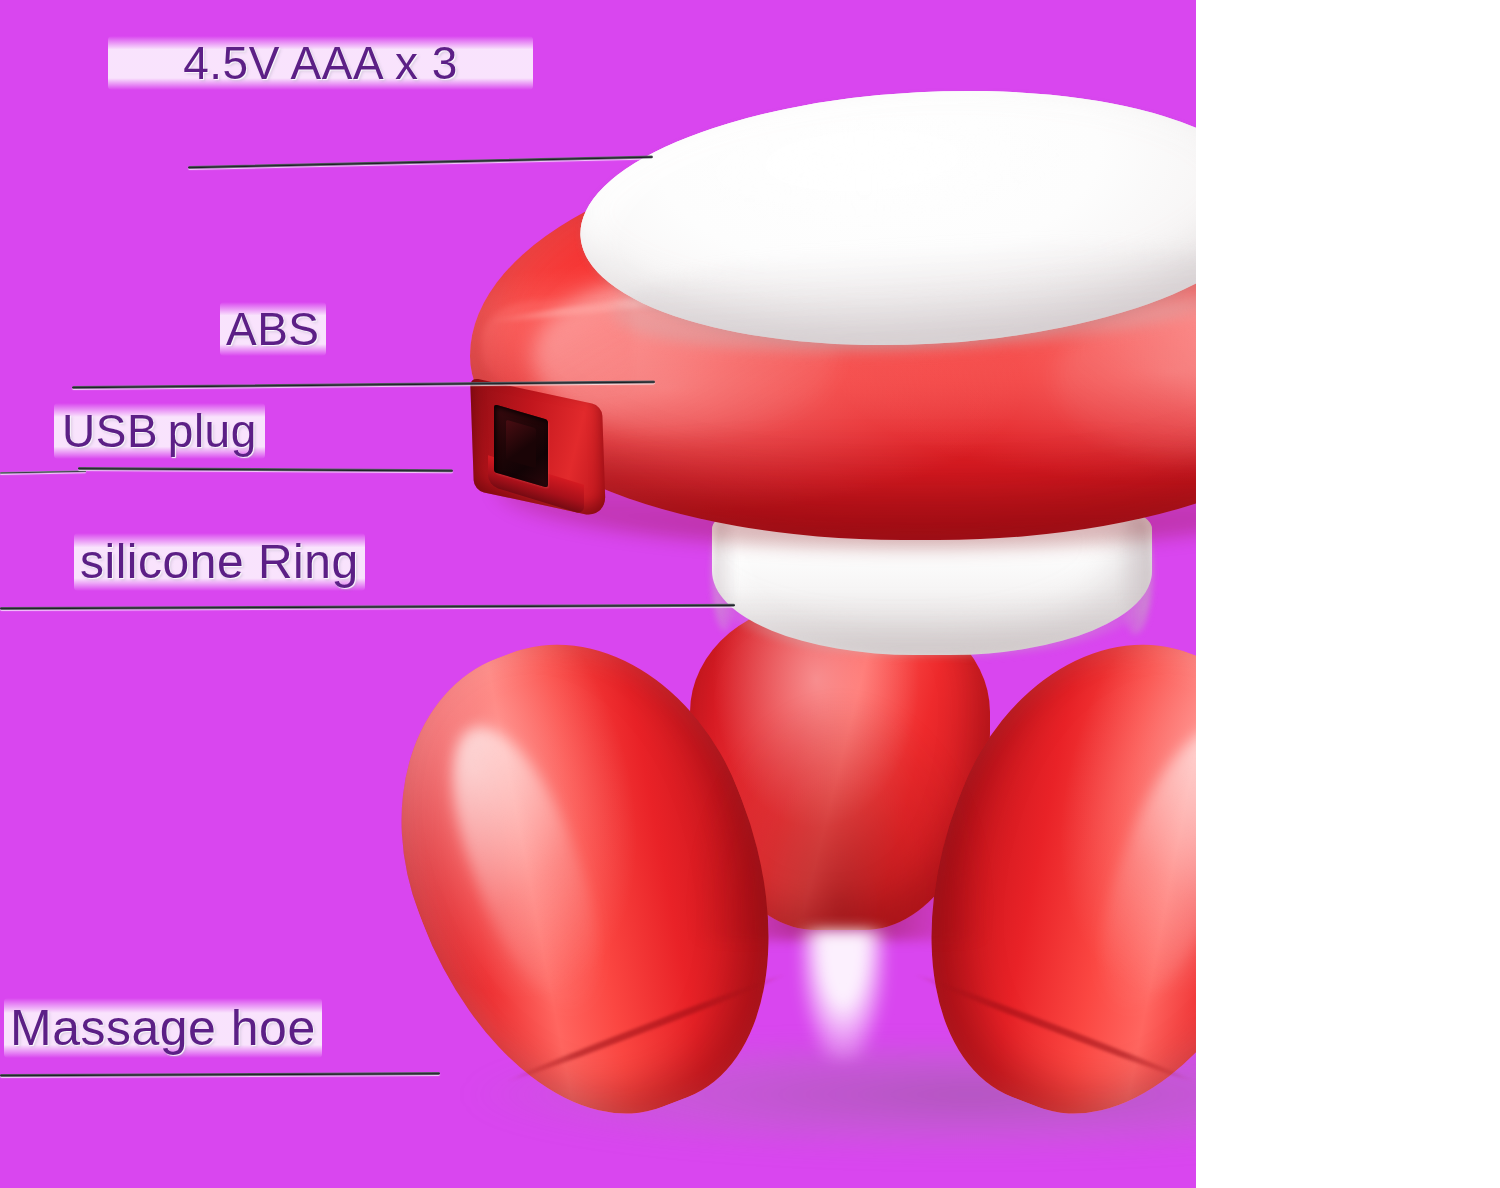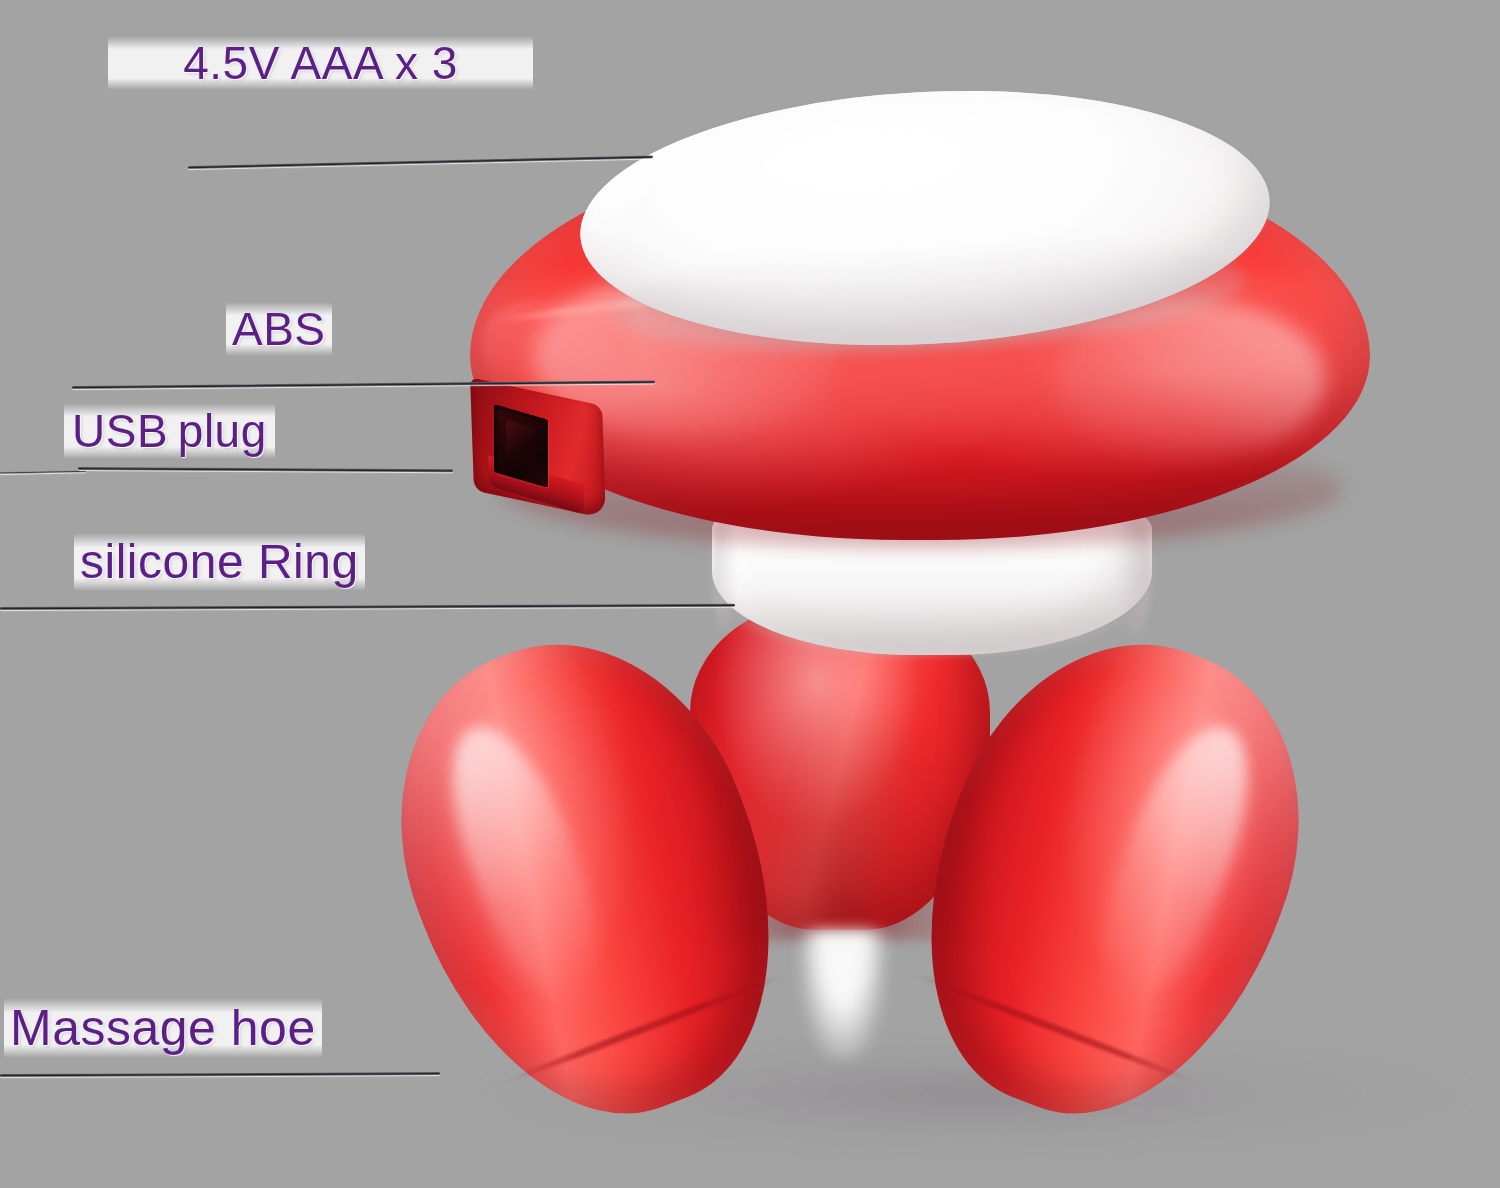--- a/index.html
+++ b/index.html
@@ -2,23 +2,23 @@
 <html><head>
 <meta charset="utf-8">
 <style>
   html, body {
     margin: 0;
     padding: 0;
     background: #ffffff;
   }
   #stage {
     position: relative;
-    width: 1500px;
+    width: 1196px;
     height: 1188px;
-    background: #a3a3a3;
+    background: #d946ef;
     overflow: hidden;
     font-family: "Liberation Sans", sans-serif;
   }
 
   
   .label {
     position: absolute;
     color: #5c1f86;
     font-family: "Liberation Sans", sans-serif;
     font-weight: 400;
@@ -456,23 +456,23 @@
   <div class="leader" style="left:78px; top:467px; width:375px; transform:rotate(0.35deg);"></div>
 
   <div class="leader" style="left:0px; top:607px; width:735px; transform:rotate(-0.25deg);"></div>
 
   <div class="leader" style="left:0px; top:1074px; width:440px; transform:rotate(-0.25deg);"></div>
 
   <div class="label" style="left:108px; top:36px; font-size:46px; line-height:54px; text-align:center; width:425px; padding:0;">
     <span>4.5V AAA x 3</span><br>
   </div>
 
-  <div class="label" style="left:220px; top:302px; font-size:46px; line-height:54px;margin-left:6px;">ABS</div>
-
-  <div class="label" style="left:64px; top:403px; font-size:46px; line-height:56px; padding:0 8px;">
+  <div class="label" style="left:220px; top:302px; font-size:46px; line-height:54px;">ABS</div>
+
+  <div class="label" style="left:54px; top:403px; font-size:46px; line-height:56px; padding:0 8px;">
     <span class="dark">USB</span><span style="color:#16161c;"> </span><span>plug</span>
   </div>
 
   <div class="label" style="left:4px; top:998px; font-size:50px; line-height:60px;">Massage hoe</div>
 
   <div class="label" style="left:74px; top:533px; font-size:48px; line-height:58px;">silicone Ring</div>
 
 </div>
 
 </body></html>

